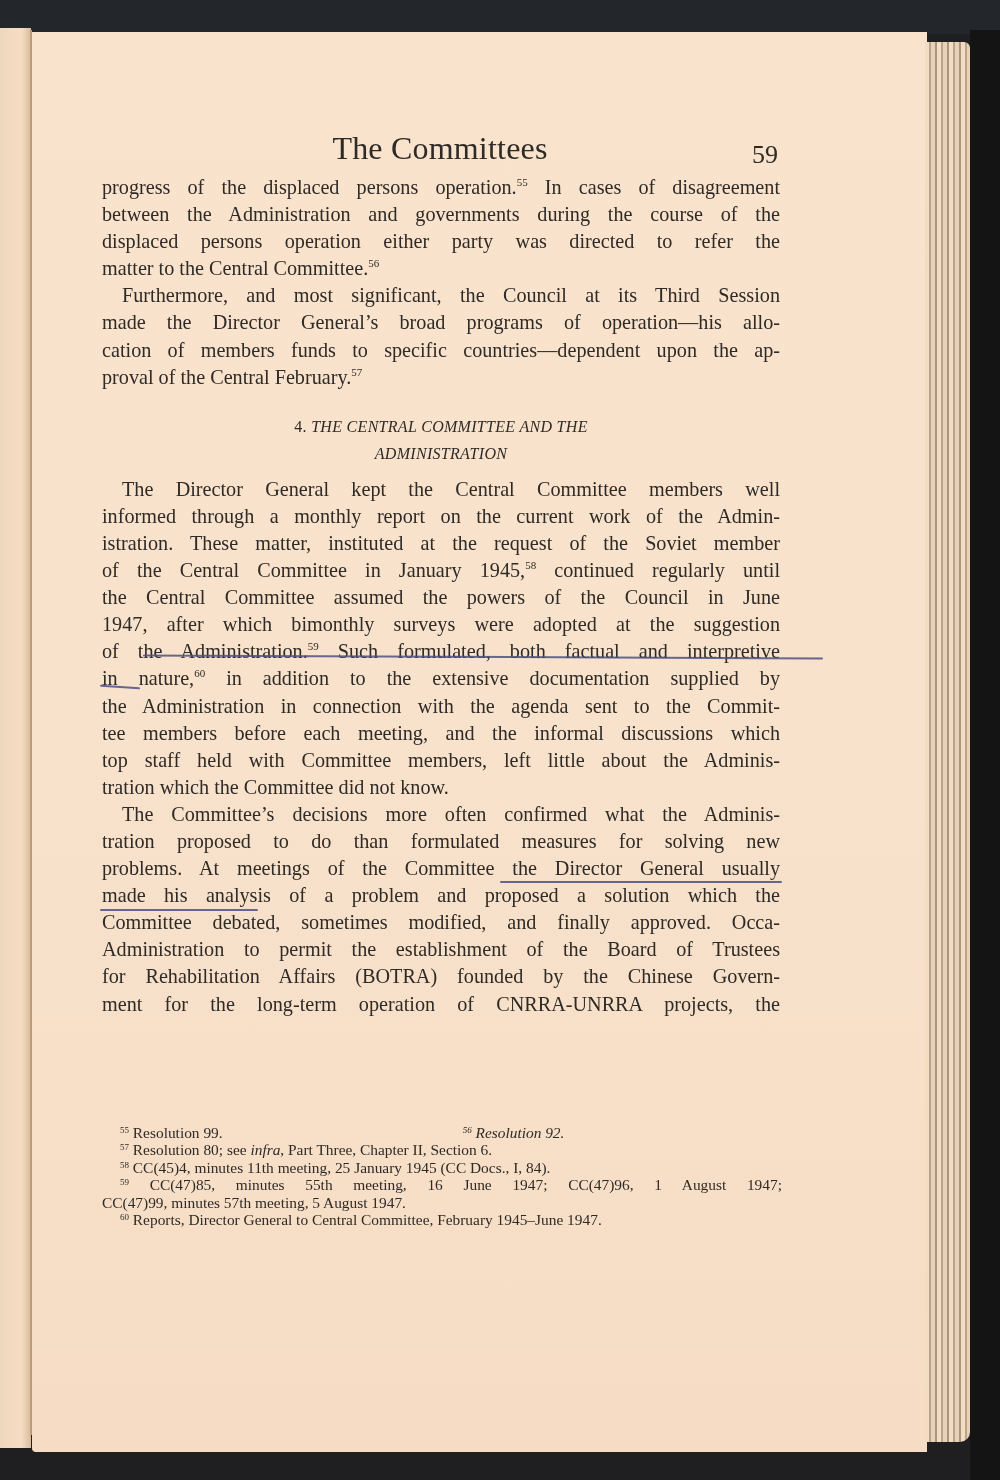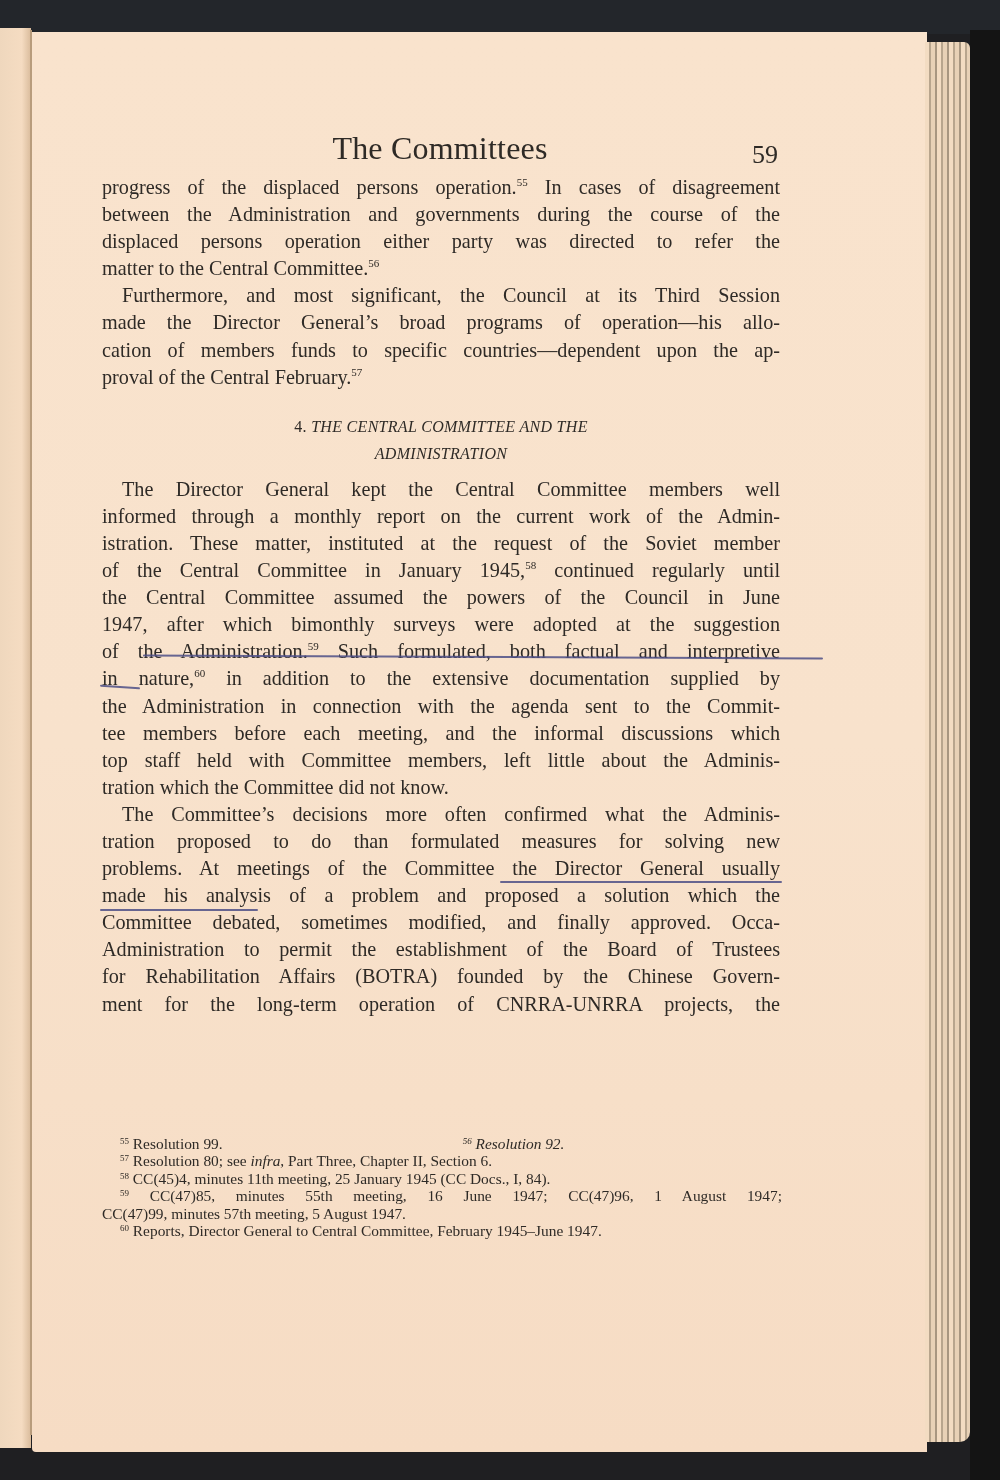--- a/index.html
+++ b/index.html
@@ -53,21 +53,21 @@
 
   .ul-mark { position: absolute; height: 2px; background: #4e4f86; border-radius: 1px; opacity: 0.85; }
 
   .footnotes {
     position: absolute; left: 102px; top: 1124px; width: 680px;
     font-size: 15.4px; line-height: 17.4px;
   }
   .fn { display: block; white-space: nowrap; padding-left: 18px; }
   .fn.cont { padding-left: 0; }
   .fn sup { font-size: 9px; vertical-align: 5px; }
-  .fn-pair { display: flex; padding-left: 18px; margin-top: 11px; }
+  .fn-pair { display: flex; padding-left: 18px; }
   .fn-pair .fn { padding-left: 0; }
   .fn-pair .right { margin-left: 240px; font-style: italic; }
 </style>
 </head>
 <body>
 
 <div class="top-shadow"></div>
 <div class="left-page"></div>
 <div class="gutter-line"></div>
 <div class="page"></div>

